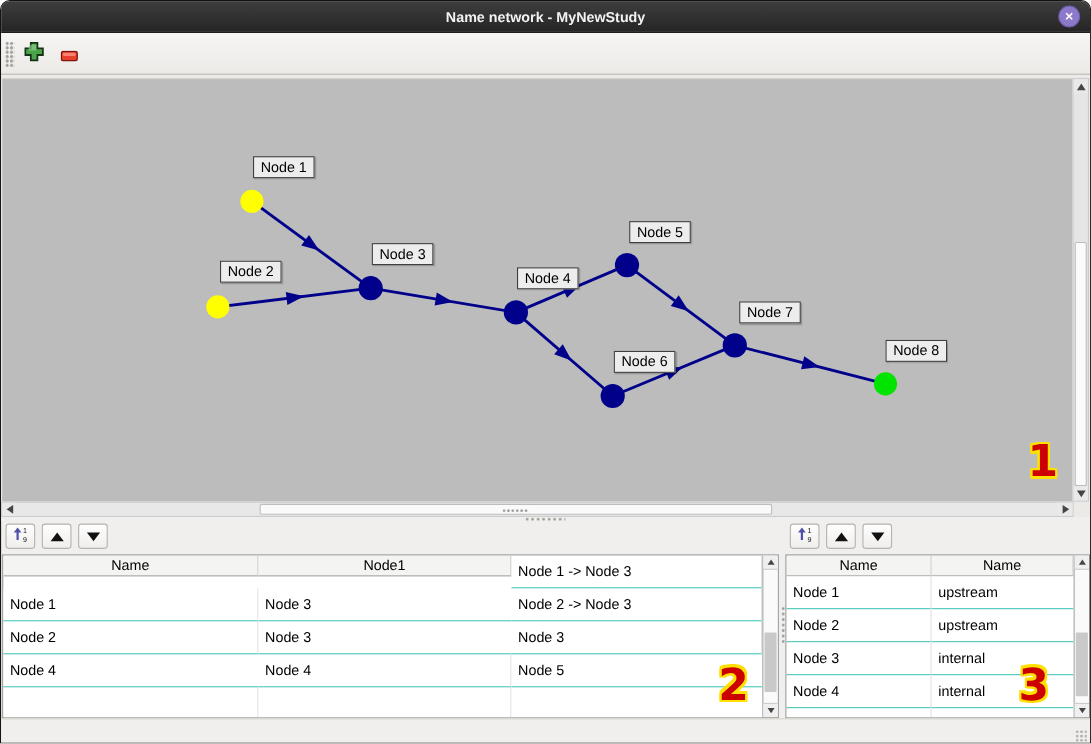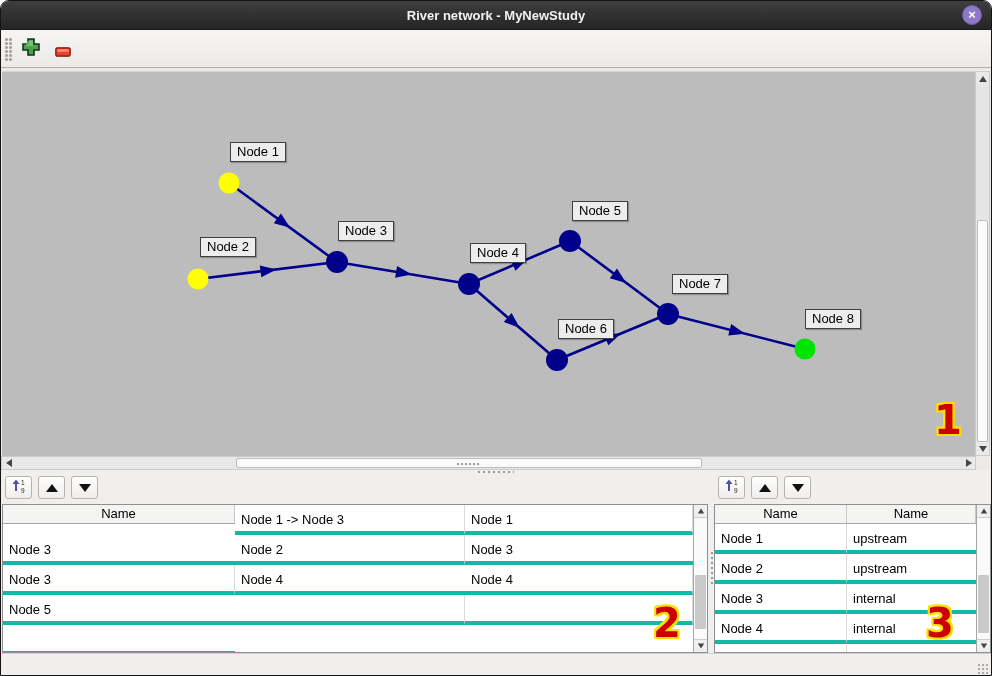--- a/index.html
+++ b/index.html
@@ -106,21 +106,21 @@
   .grid-left  .grid-cols { grid-template-columns:232px 230px 1fr; }
   .grid-right .grid-cols { grid-template-columns:132px 1fr; }
   .hcell {
     height:19px; line-height:18px; font-size:13px; text-align:center; color:#000;
     background:#f4f4f3; border-bottom:1px solid #a6a6a6; border-right:1px solid #c8c8c8;
     overflow:hidden; cursor:pointer;
   }
   .hcell:last-child { border-right:none; }
   .gcell {
     height:30px; line-height:29px; font-size:13px; color:#000; padding-left:6px;
-    border-bottom:4px solid #14b8a6; border-right:1px solid #dadada;
+    border-bottom:1px solid #14b8a6; border-right:1px solid #dadada;
     overflow:hidden; white-space:nowrap; background:#fff; cursor:default;
   }
   .gcell.lastcol { border-right:none; }
   .tscroll { width:14px; border-left:1px solid #a6a6a6; background:#fafafa; position:relative; }
   .ts-btn {
     position:absolute; left:0; width:13px; height:13px; background:#efefef;
     display:flex; align-items:center; justify-content:center; cursor:pointer;
   }
   .ts-btn .tri-up, .ts-btn .tri-down { transform:scale(0.8); }
   .ts-thumb { position:absolute; left:1px; width:11px; background:#c9c9c9; border-radius:1px; cursor:pointer; }
@@ -143,21 +143,21 @@
       -2px 0 0 #ffe000, 2px 0 0 #ffe000, 0 -2px 0 #ffe000, 0 2px 0 #ffe000;
     pointer-events:none;
   }
 </style>
 </head>
 <body>
 
 <div class="window">
 
   <div class="titlebar">
-    <div class="title-text">River network - MyNewStudy</div>
+    <div class="title-text">Name network - MyNewStudy</div>
     <div class="close-btn">×</div>
   </div>
 
   <div class="main-toolbar">
     <div class="tb-handle"></div>
     <div class="tb-icon" style="left:21px; top:8px;">
       <span>
         <svg width="18" height="18" viewBox="0 0 18 18">
           <path d="M6 1 h6 v5 h5 v6 h-5 v5 h-6 v-5 h-5 v-6 h5 z" fill="#4aa34a" stroke="#173317" stroke-width="1.6"></path>
           <path d="M7 2.5 h4 v5.5 h-7 v-4 z" fill="#8fd08f" opacity="0.65"></path>
@@ -246,23 +246,25 @@
       <div class="tbtn">
           <span class="tri-up-b"></span>
         </div>
       <div class="tbtn">
           <span class="tri-down-b"></span>
         </div>
     </div>
     <div class="grid-wrap grid-left">
       <div class="grid-cols" id="links-grid">
         <div class="hcell">Name</div>
+        <div class="hcell">Node1</div>
       <div class="gcell">Node 1 -&gt; Node 3</div>
           <div class="gcell">Node 1</div>
           <div class="gcell lastcol">Node 3</div>
+          <div class="gcell">Node 2 -&gt; Node 3</div>
           <div class="gcell">Node 2</div>
           <div class="gcell lastcol">Node 3</div>
           <div class="gcell">Node 3</div>
           <div class="gcell lastcol">Node 4</div>
           <div class="gcell">Node 4</div>
           <div class="gcell lastcol">Node 5</div>
           <div class="gcell"></div>
           <div class="gcell"></div>
           <div class="gcell lastcol"></div>
         </div>

